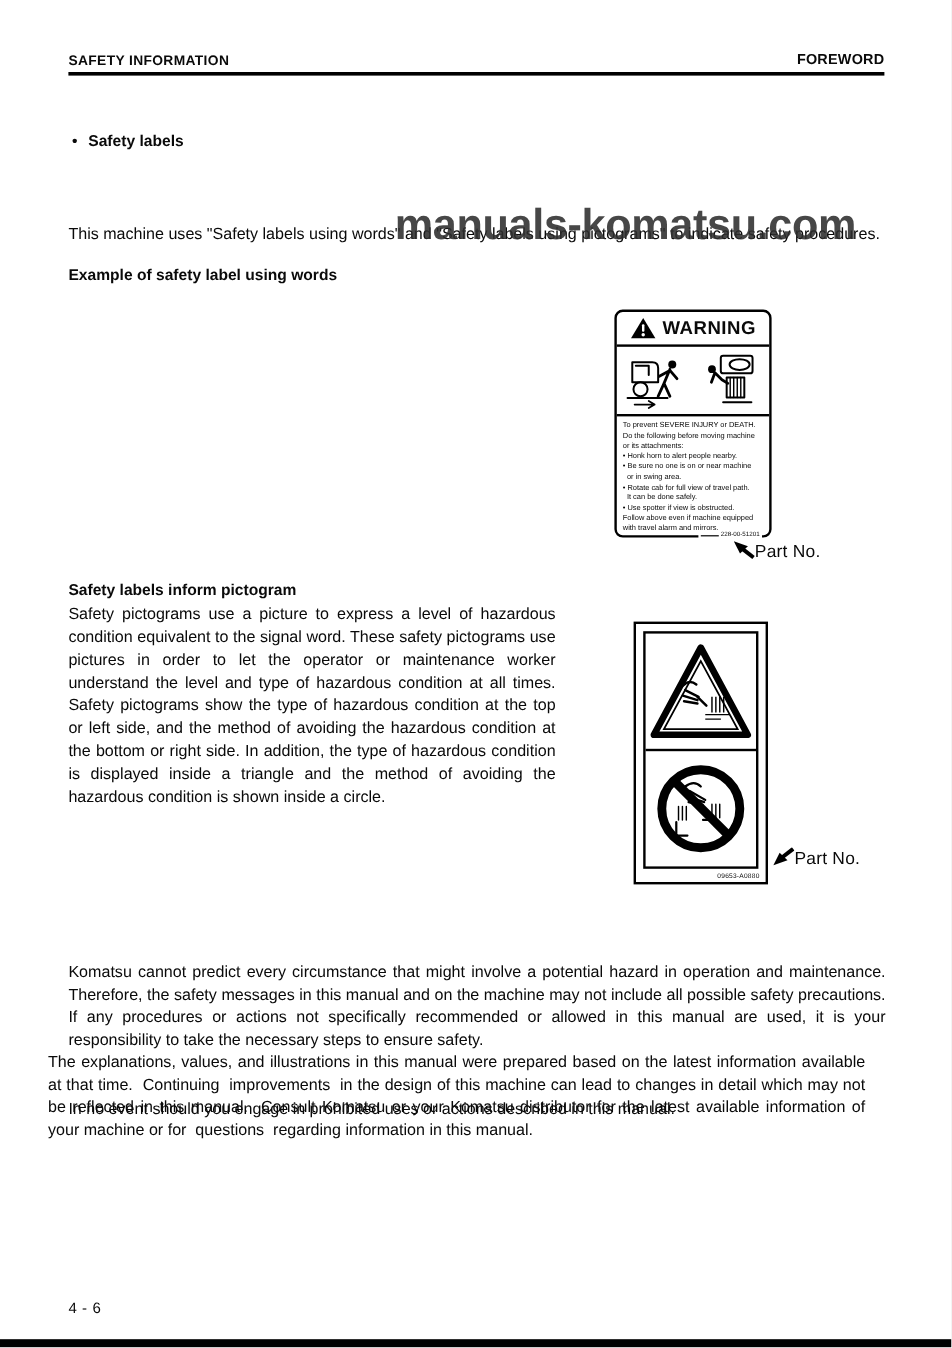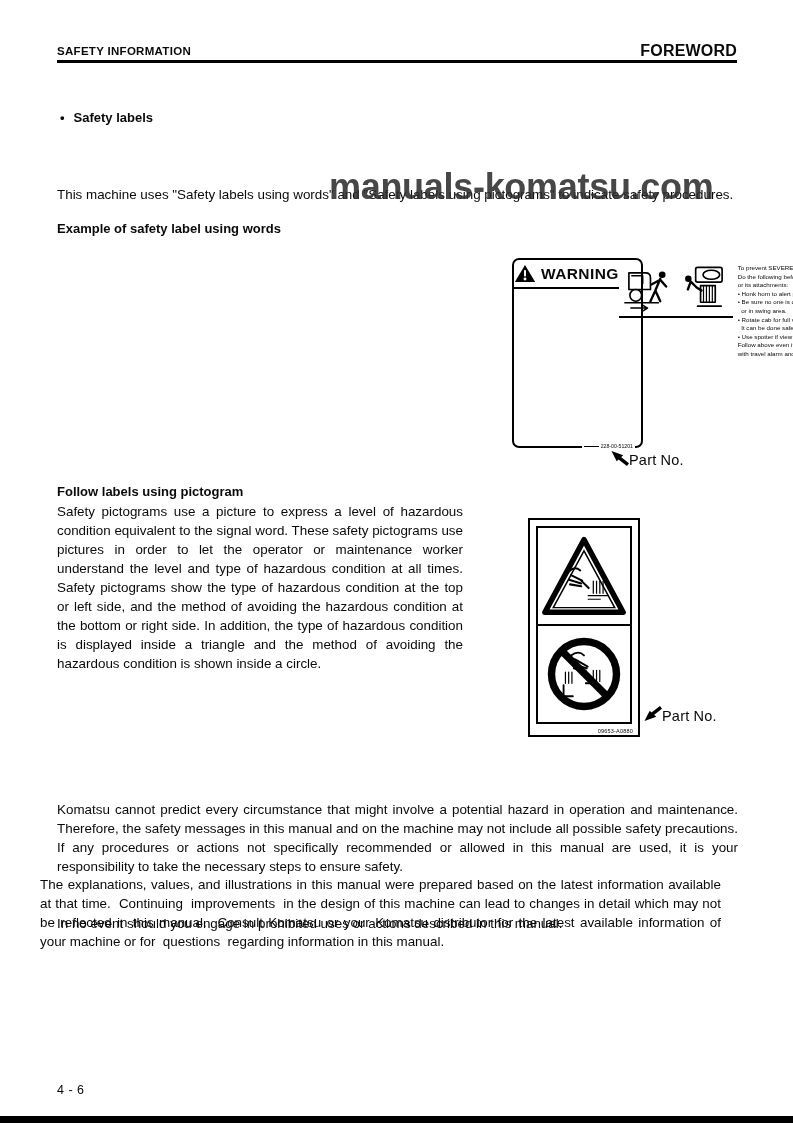--- a/index.html
+++ b/index.html
@@ -3,40 +3,40 @@
 <meta charset="utf-8">
 <style>
   html,body{margin:0;padding:0;background:#e8e8e8;}
   .page{
     position:relative;width:793px;height:1123px;background:#ffffff;
     font-family:"Liberation Sans",sans-serif;color:#0a0a0a;overflow:hidden;
     margin:0 auto;
   }
   .abs{position:absolute;}
   .hdr-left{left:57px;top:45px;font-size:11.5px;font-weight:700;letter-spacing:.3px;}
-  .hdr-right{right:56px;top:42px;font-size:16px;font-weight:700;letter-spacing:.2px;}
+  .hdr-right{right:56px;top:42px;font-size:12px;font-weight:700;letter-spacing:.2px;}
   .hdr-rule{left:57px;right:56px;top:60px;height:3px;background:#000;}
   .bullet-row{left:60px;top:110px;display:flex;gap:9px;align-items:baseline;font-size:13px;font-weight:700;}
   .para{font-size:13.4px;line-height:19px;text-align:justify;white-space:pre-wrap;}
   .block{margin:0;}
   .nw{white-space:nowrap;text-align:left;}
   .intro{left:57px;top:147px;width:681px;}
   .watermark{left:329px;top:166px;font-size:36px;font-weight:700;color:rgba(45,45,45,.88);letter-spacing:-.3px;white-space:nowrap;}
   .subhead{font-size:13px;font-weight:700;}
   .example-head{left:57px;top:221px;}
   .pict-head{left:57px;top:484px;}
   .pict-para{left:57px;top:502px;width:406px;}
   .liability{left:57px;top:762px;width:681px;}
   .revisions{left:40px;top:875px;width:681px;}
   .numnote{left:57px;top:969px;width:710px;}
   .pagenum{left:57px;top:1083px;font-size:12.5px;letter-spacing:.5px;}
   .bottom-bar{left:0;right:0;bottom:0;height:7px;background:#000;}
 
   
-  .warn-label{left:512px;top:258px;width:131px;height:190px;border:2px solid #000;border-radius:7px;background:#fff;box-sizing:border-box;display:flex;flex-direction:row;}
+  .warn-label{left:512px;top:258px;width:131px;height:190px;border:2px solid #000;border-radius:7px;background:#fff;box-sizing:border-box;display:flex;flex-direction:column;}
   .warn-band{height:27px;border-bottom:2px solid #000;display:flex;align-items:center;justify-content:center;gap:5px;flex:none;}
   .warn-word{font-size:15.5px;font-weight:800;letter-spacing:.4px;}
   .warn-pictos{height:54px;border-bottom:2px solid #000;display:flex;align-items:center;justify-content:space-around;flex:none;padding:1px 2px;}
   .warn-text{flex:1;padding:4px 4px 0 5px;font-size:6.2px;line-height:8.6px;}
   .wl-line{white-space:pre;}
   .warn-code{position:absolute;right:6px;bottom:-3px;background:#fff;padding:0 2px;font-size:5.2px;display:flex;align-items:center;gap:2px;}
   .code-rule{width:15px;border-top:1px solid #000;height:0;}
 
   
   .pict-label{left:528px;top:518px;width:112px;height:219px;border:2px solid #000;background:#fff;box-sizing:border-box;}
@@ -125,21 +125,21 @@
       <span>228-00-51201</span>
     </div>
   </div>
 
   <svg class="abs partno1" viewBox="0 0 20 17" width="19" height="16">
     <path d="M1.5 1 L14 5.5 L7 12 Z" fill="#000"></path>
     <path d="M8 7 L19 15.5" stroke="#000" stroke-width="3.6"></path>
   </svg>
   <div class="abs partno-text pn1-txt">Part No.</div>
 
-  <div class="abs subhead pict-head">Follow labels using pictogram</div>
+  <div class="abs subhead pict-head">Safety labels inform pictogram</div>
   <div class="abs pict-para para">Safety pictograms use a picture to express a level of hazardous condition equivalent to the signal word. These safety pictograms use pictures in order to let the operator or maintenance worker understand the level and type of hazardous condition at all times. Safety pictograms show the type of hazardous condition at the top or left side, and the method of avoiding the hazardous condition at the bottom or right side. In addition, the type of hazardous condition is displayed inside a triangle and the method of avoiding the hazardous condition is shown inside a circle.</div>
 
   <div class="abs pict-label">
     <div class="pict-inner">
       <div class="pict-cell top">
         <svg viewBox="0 0 92 86" width="88" height="80">
           <path d="M46 4 L88 82 H4 Z" fill="none" stroke="#000" stroke-width="6" stroke-linejoin="round"></path>
           <path d="M46 16 L79 77 H13 Z" fill="none" stroke="#000" stroke-width="1.6"></path>
           <g stroke="#000" stroke-width="2.2" fill="none" stroke-linecap="round">
             <path d="M30 38 q6 -6 12 -1"></path>

